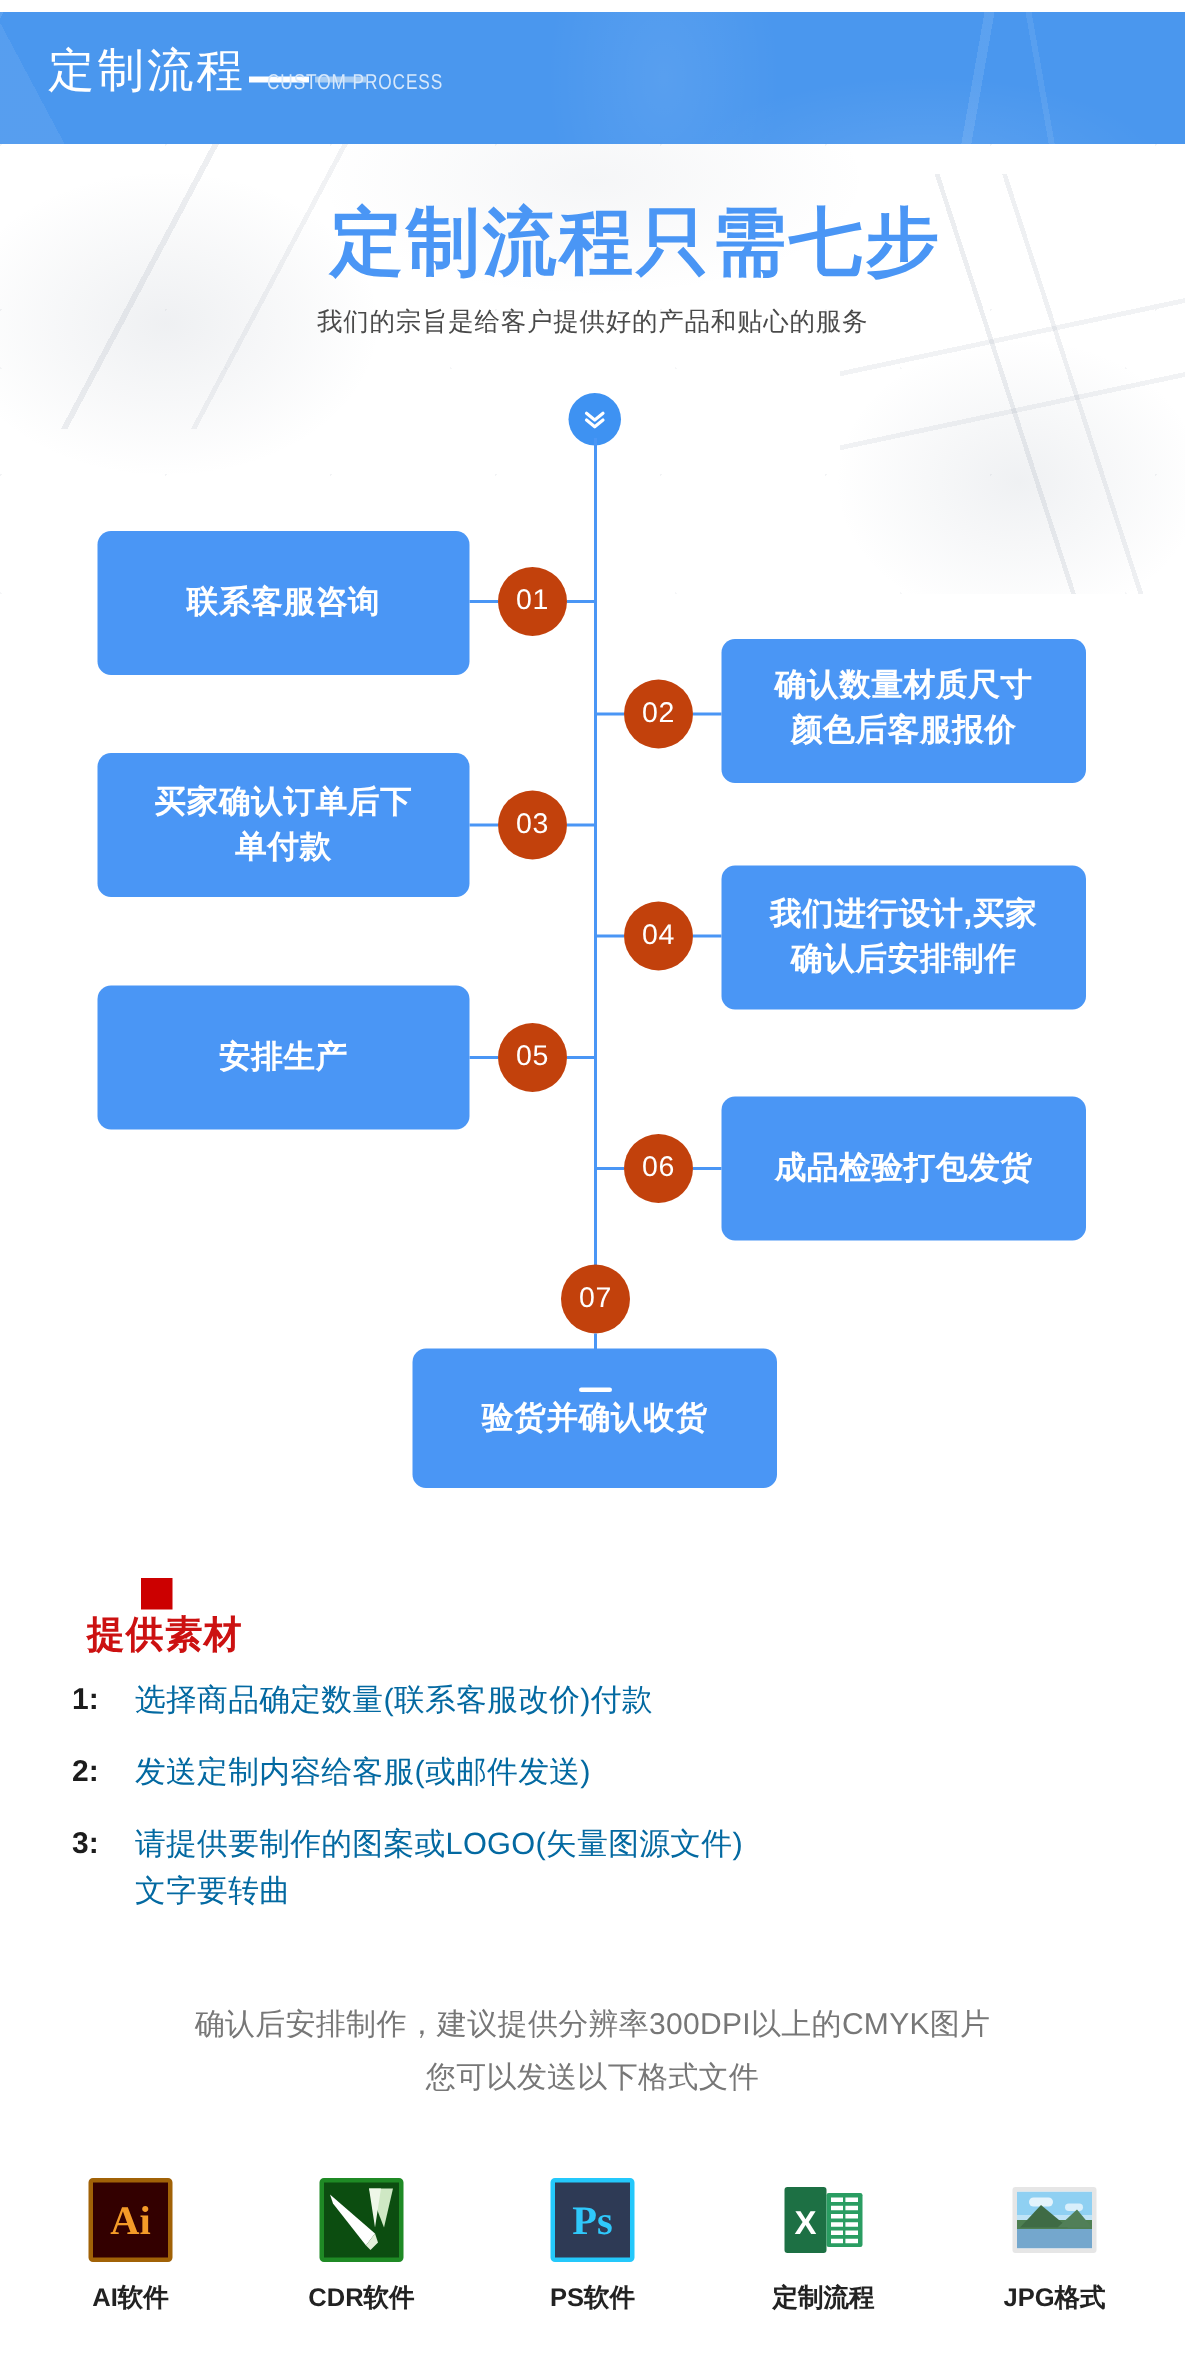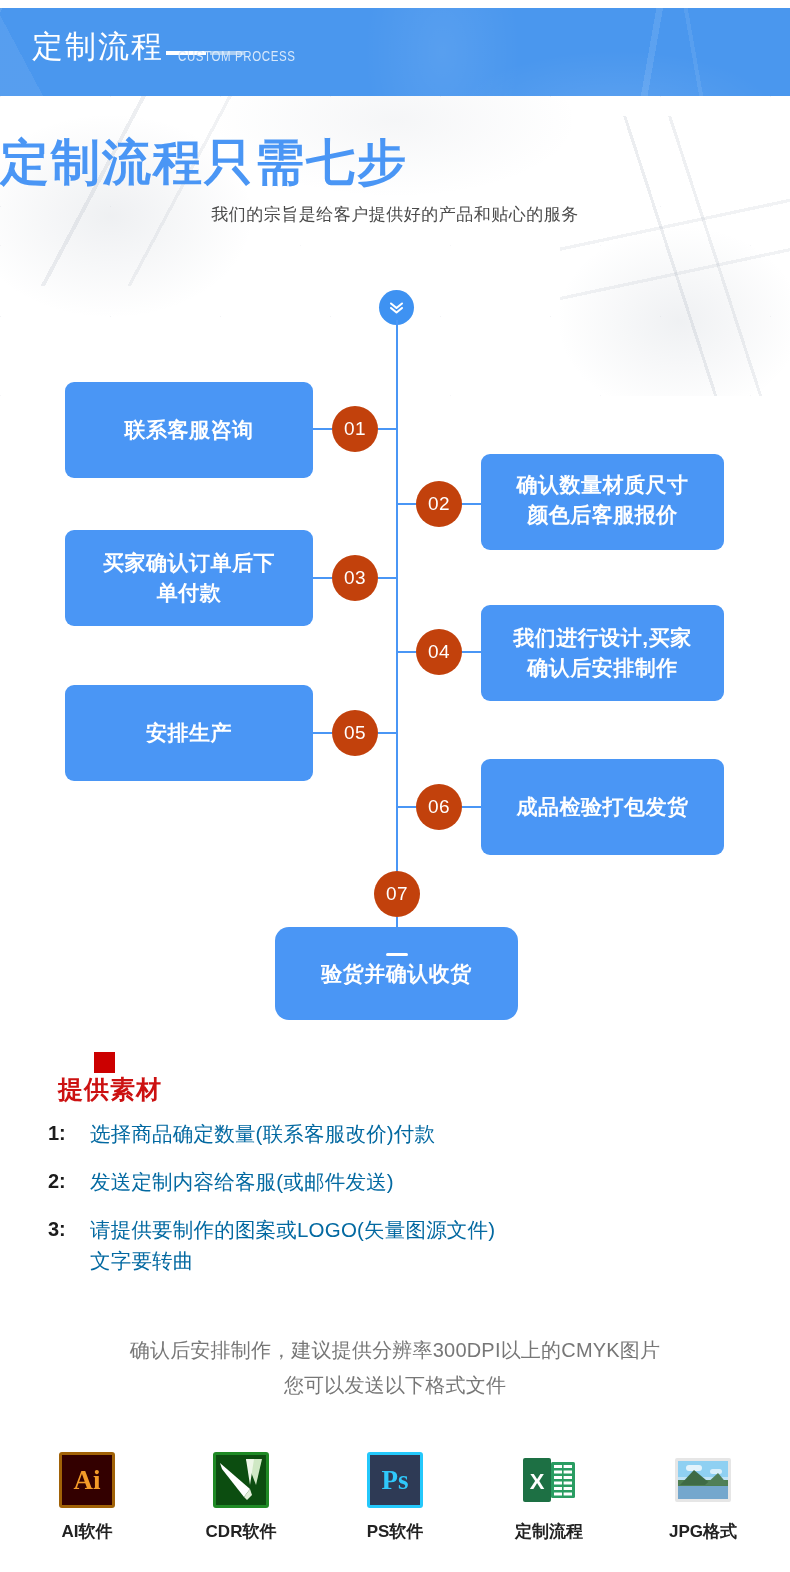--- a/index.html
+++ b/index.html
@@ -66,30 +66,30 @@
       linear-gradient(168deg, transparent 55%, rgba(120,133,152,.10) 55% 56%, transparent 56%);
   }
   .hero .bp3{
     position:absolute; left:-10px; top:0px; width:260px; height:190px;
     background:
       linear-gradient(118deg, transparent 42%, rgba(118,130,150,.13) 42% 43.2%, transparent 43.2%),
       linear-gradient(118deg, transparent 66%, rgba(118,130,150,.10) 66% 67%, transparent 67%);
   }
 
   .hero-title{
-    position:absolute; left:0; top:132px; width:628px; text-align:left;
+    position:absolute; left:0; top:132px; width:628px; text-align:right;
     font-size:49px; line-height:60px; color:#4a96f5; font-weight:700; letter-spacing:2px;
   }
   .hero-sub{
     position:absolute; left:0; top:203px; width:790px; text-align:center;
     font-size:17px; color:#4a4a4a; letter-spacing:.5px;
   }
 
   
-  .flow{ position:absolute; left:0; top:0; width:636px; height:1010px;margin-top:28px; }
+  .flow{ position:absolute; left:0; top:0; width:636px; height:1010px; }
 
   .spine{
     position:absolute; left:396px; top:292px; width:2px; height:568px;
     background:#4a96f5;
   }
   .top-knob{
     position:absolute; left:379px; top:262px; width:35px; height:35px;
     border-radius:50%; background:#3e92f2;
     display:flex; align-items:center; justify-content:center;
   }
@@ -267,21 +267,21 @@
 
   <div class="node-box" style="left:481px; top:731px; width:243px; height:96px;">
     <span>成品检验打包发货</span>
   </div>
   <div class="connector" style="left:462px; top:778px; width:19px;"></div>
   <div class="num-circle" style="left:416px; top:756px;">06</div>
   <div class="connector" style="left:397px; top:778px; width:19px;"></div>
 
   <div class="num-circle" style="left:374px; top:843px;">07</div>
   <div class="connector v" style="left:396px; top:889px; width:2px; height:14px;"></div>
-  <div class="node-box" style="left:275px; top:899px; width:243px; height:93px;border-radius:14px;">
+  <div class="node-box" style="left:275px; top:899px; width:243px; height:93px;">
     <span class="final-dash"></span>
     <span>验货并确认收货</span>
   </div>
 </div>
 
 <div class="mat-head">
   <span class="mat-square"></span>
   <span class="mat-head-text">提供素材</span>
 </div>
 

